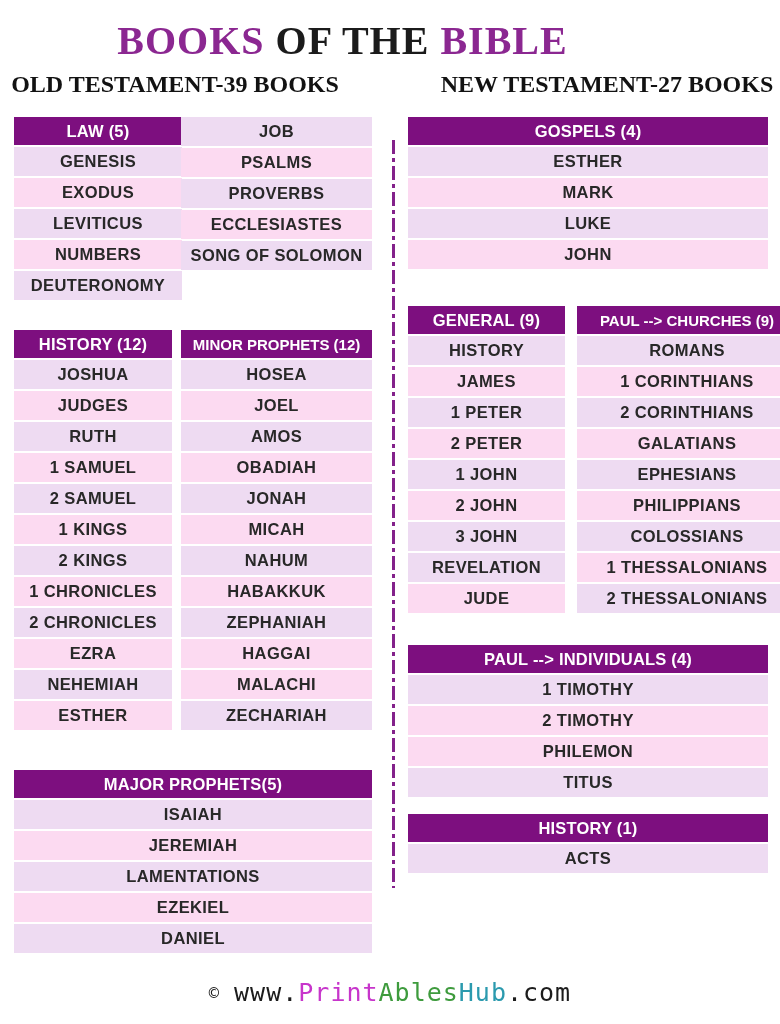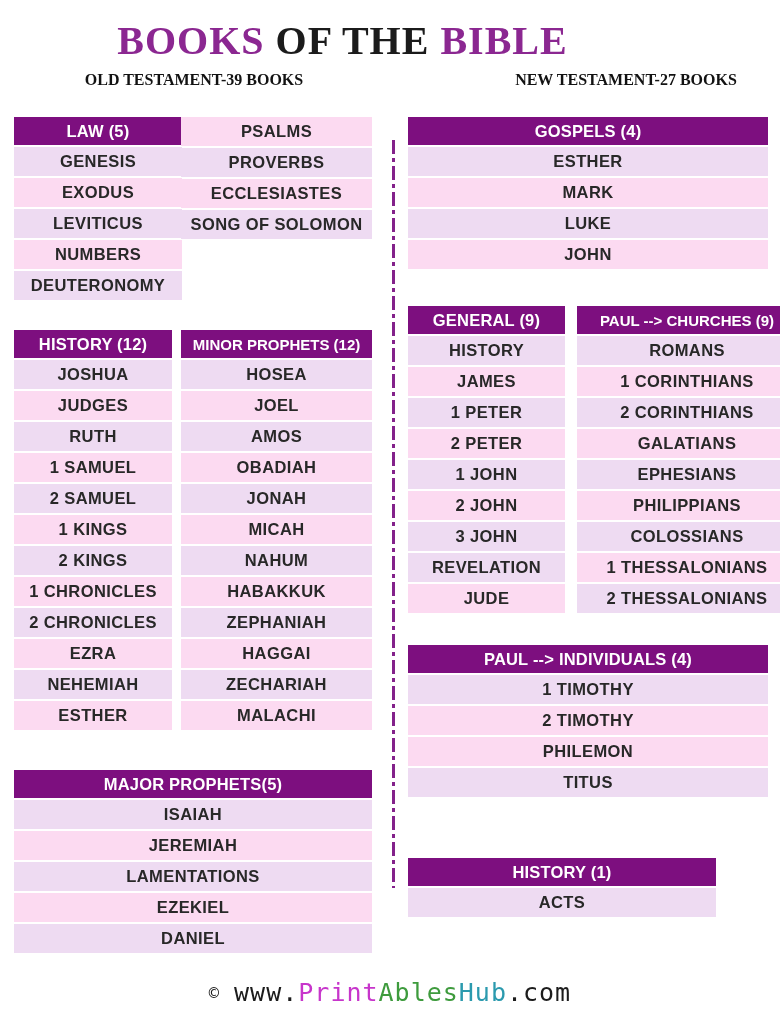--- a/index.html
+++ b/index.html
@@ -23,25 +23,24 @@
     white-space:nowrap;
   }
   .t-purple { color:#8b2791; }
   .t-black  { color:#1b1b1b; }
 
   
   .subtitle {
     position:absolute; top:71px;
     font-family:"Liberation Serif", serif;
     font-weight:bold;
-    font-size:16px;
+    font-size:24px;
     color:#121212;
     text-align:center;
     white-space:nowrap;
-    margin-left:19px;
   }
   #subtitle-old { left:0;   width:350px; }
   #subtitle-new { left:432px; width:350px; }
 
   
   .section { position:absolute; }
   .hdr {
     height:28px;
     background:#7d0f7f;
     color:#ffffff;
@@ -71,21 +70,21 @@
   #sec-poetry         { left:181px; top:117px; width:191px; }
   #sec-history-ot     { left:14px;  top:330px; width:158px; }
   #sec-minor-prophets { left:181px; top:330px; width:191px; }
   #sec-major-prophets { left:14px;  top:770px; width:358px; }
 
   
   #sec-gospels          { left:408px; top:117px; width:360px; }
   #sec-general          { left:408px; top:306px; width:157px; }
   #sec-paul-churches    { left:577px; top:306px; width:220px; }
   #sec-paul-individuals { left:408px; top:645px; width:360px; }
-  #sec-history-nt       { left:408px; top:858px; width:308px; }
+  #sec-history-nt       { left:408px; top:814px; width:360px; }
 
   
   #divider {
     position:absolute;
     left:392px; top:140px;
     width:3px; height:748px;
     background:repeating-linear-gradient(
       180deg,
       #83218a 0px,  #83218a 14px,
       transparent 14px, transparent 18px,
@@ -126,20 +125,21 @@
 
   <div id="sec-law" class="section">
       <div class="hdr">LAW (5)</div>
       <div class="row lav">GENESIS</div>
       <div class="row pink">EXODUS</div>
       <div class="row lav">LEVITICUS</div>
       <div class="row pink">NUMBERS</div>
       <div class="row lav">DEUTERONOMY</div>
     </div>
   <div id="sec-poetry" class="section">
+      <div class="row lav">JOB</div>
       <div class="row pink">PSALMS</div>
       <div class="row lav">PROVERBS</div>
       <div class="row pink">ECCLESIASTES</div>
       <div class="row lav">SONG OF SOLOMON</div>
     </div>
   <div id="sec-history-ot" class="section">
       <div class="hdr">HISTORY (12)</div>
       <div class="row lav">JOSHUA</div>
       <div class="row pink">JUDGES</div>
       <div class="row lav">RUTH</div>
@@ -158,22 +158,22 @@
       <div class="row lav">HOSEA</div>
       <div class="row pink">JOEL</div>
       <div class="row lav">AMOS</div>
       <div class="row pink">OBADIAH</div>
       <div class="row lav">JONAH</div>
       <div class="row pink">MICAH</div>
       <div class="row lav">NAHUM</div>
       <div class="row pink">HABAKKUK</div>
       <div class="row lav">ZEPHANIAH</div>
       <div class="row pink">HAGGAI</div>
+      <div class="row pink">MALACHI</div>
       <div class="row lav">ZECHARIAH</div>
-      <div class="row pink">MALACHI</div>
     </div>
   <div id="sec-major-prophets" class="section">
       <div class="hdr">MAJOR PROPHETS(5)</div>
       <div class="row lav">ISAIAH</div>
       <div class="row pink">JEREMIAH</div>
       <div class="row lav">LAMENTATIONS</div>
       <div class="row pink">EZEKIEL</div>
       <div class="row lav">DANIEL</div>
     </div>
 

